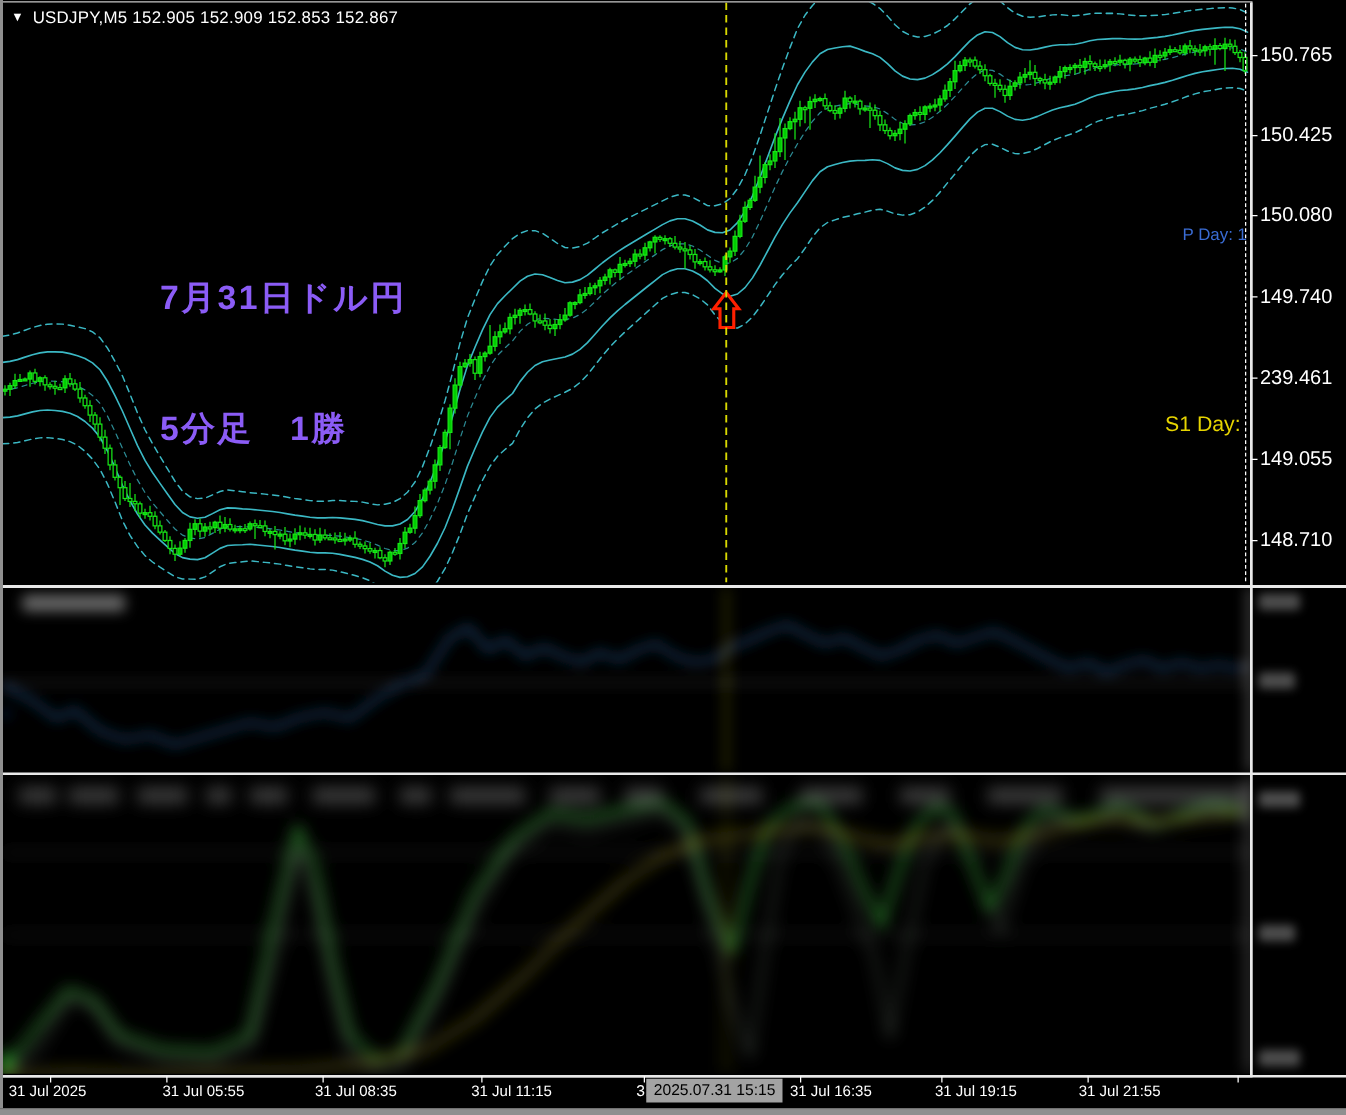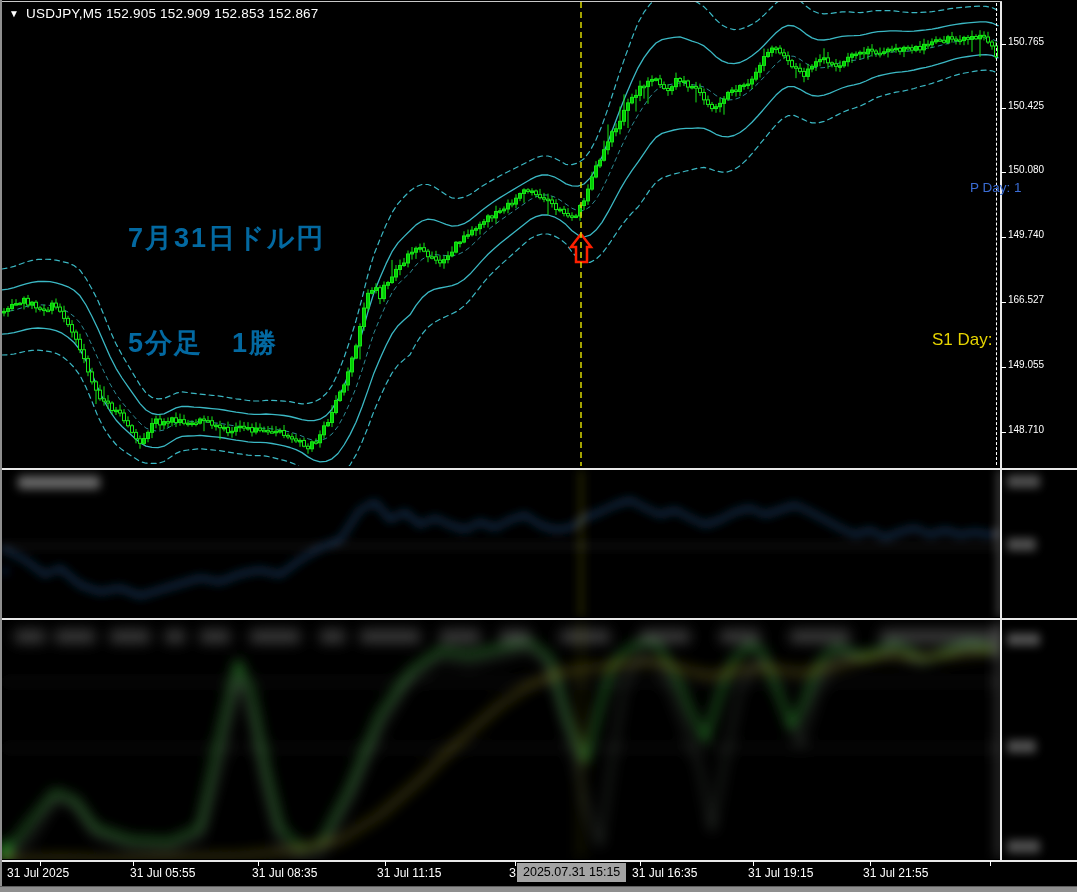--- a/index.html
+++ b/index.html
@@ -8,21 +8,21 @@
   .abs{position:absolute;}
   #chart-frame{left:1px;top:1px;width:999px;height:859px;border:1px solid #c8c8c8;z-index:4;pointer-events:none;}
   .sep{left:0;width:1077px;height:2px;background:#e9e9e9;z-index:4;}
   #left-edge{left:0;top:0;width:2px;height:892px;background:#8f8f8f;z-index:6;}
   #bottom-edge{left:0;top:886px;width:1077px;height:6px;background:#8f8f8f;border-top:1px solid #5e5e5e;z-index:6;}
   #title-bar{left:9px;top:6px;color:#fff;font-size:13.5px;letter-spacing:.2px;z-index:5;white-space:nowrap;}
   #title-bar .tri{display:inline-block;font-size:10px;margin-right:7px;vertical-align:1px;}
   #annotation{left:128px;top:151px;font-size:27px;font-weight:bold;line-height:35px;letter-spacing:2px;z-index:5;white-space:pre;}
   #pday{left:946px;top:180px;width:54px;font-size:13.5px;overflow:hidden;white-space:nowrap;z-index:5;}
   #s1day{left:932px;top:330px;font-size:17px;white-space:nowrap;z-index:5;}
-  .plabel{left:1008px;color:#fff;font-size:10px;z-index:5;white-space:nowrap;}
+  .plabel{left:1008px;color:#fff;font-size:16px;z-index:5;white-space:nowrap;}
   .ptick{left:1001px;width:5px;height:1px;background:#fff;z-index:5;}
   .tlabel{top:866px;color:#fff;font-size:12px;z-index:5;white-space:nowrap;}
   .ttick{top:861px;width:1px;height:5px;background:#fff;z-index:5;}
   #time-axis{left:0;top:861px;width:1077px;height:25px;background:#000;z-index:3;}
   #hidden-tlabel{top:866px;left:509px;width:8px;overflow:hidden;color:#fff;font-size:12.5px;z-index:5;white-space:nowrap;}
   #time-highlight{top:863px;height:19px;line-height:19px;padding:0 6px;color:#000;font-size:12.5px;z-index:6;white-space:nowrap;}
   #vline-dash-right{left:996px;top:3px;width:0;height:462px;border-left:1px dashed #fff;z-index:3;}
   svg{position:absolute;left:0;top:0;z-index:2;}
 </style>
 </head>
@@ -610,40 +610,40 @@
   <div class="abs sep" style="top:618px"></div>
   <div class="abs sep" style="top:860px"></div>
   <div class="abs" id="vline-dash-right"></div>
   <div class="abs" id="time-axis"></div>
   <div class="abs" id="left-edge"></div>
   <div class="abs" id="bottom-edge"></div>
 
   <div class="abs" id="title-bar">
     <span class="tri">▼</span><span>USDJPY,M5  152.905 152.909 152.853 152.867</span>
   </div>
-  <div class="abs" id="annotation" style="color: #0369a1;">
+  <div class="abs" id="annotation" style="color: #8b5cf6;">
     <div>7月31日ドル円</div>
     <div>5分足　1勝</div>
   </div>
-  <div class="abs" id="pday" style="color: rgb(58, 108, 212); margin-left: 24px;">P Day: 1</div>
+  <div class="abs" id="pday" style="color: rgb(58, 108, 212);">P Day: 1</div>
   <div class="abs" id="s1day" style="color: rgb(230, 212, 0);">S1 Day:</div>
   <div class="abs" id="hidden-tlabel">31 Jul 13:55</div>
   <div class="abs" id="time-highlight" style="left: 517px; background: #a3a3a3;">2025.07.31 15:15</div>
 
   <div id="generated">
       <div class="abs " style="left:1000px;top:2px;width:1.5px;height:858px;background:#e9e9e9;z-index:4;"></div>
       <div class="abs plabel" style="top:36px;">150.765</div>
       <div class="abs ptick" style="top:44px;"></div>
       <div class="abs plabel" style="top:100px;">150.425</div>
       <div class="abs ptick" style="top:108px;"></div>
       <div class="abs plabel" style="top:164px;">150.080</div>
       <div class="abs ptick" style="top:172px;"></div>
       <div class="abs plabel" style="top:229px;">149.740</div>
       <div class="abs ptick" style="top:237px;"></div>
-      <div class="abs plabel" style="top:294px;">166.527</div>
+      <div class="abs plabel" style="top:294px;">239.461</div>
       <div class="abs ptick" style="top:302px;"></div>
       <div class="abs plabel" style="top:359px;">149.055</div>
       <div class="abs ptick" style="top:367px;"></div>
       <div class="abs plabel" style="top:424px;">148.710</div>
       <div class="abs ptick" style="top:432px;"></div>
       <div class="abs tlabel" style="left:7px;">31 Jul 2025</div>
       <div class="abs tlabel" style="left:130px;">31 Jul 05:55</div>
       <div class="abs tlabel" style="left:252px;">31 Jul 08:35</div>
       <div class="abs tlabel" style="left:377px;">31 Jul 11:15</div>
       <div class="abs tlabel" style="left:632px;">31 Jul 16:35</div>

